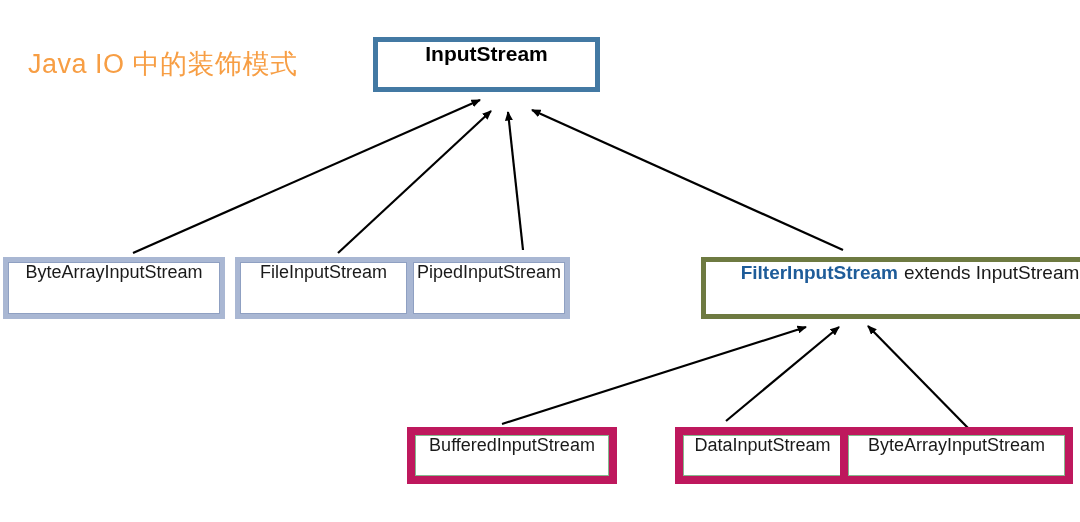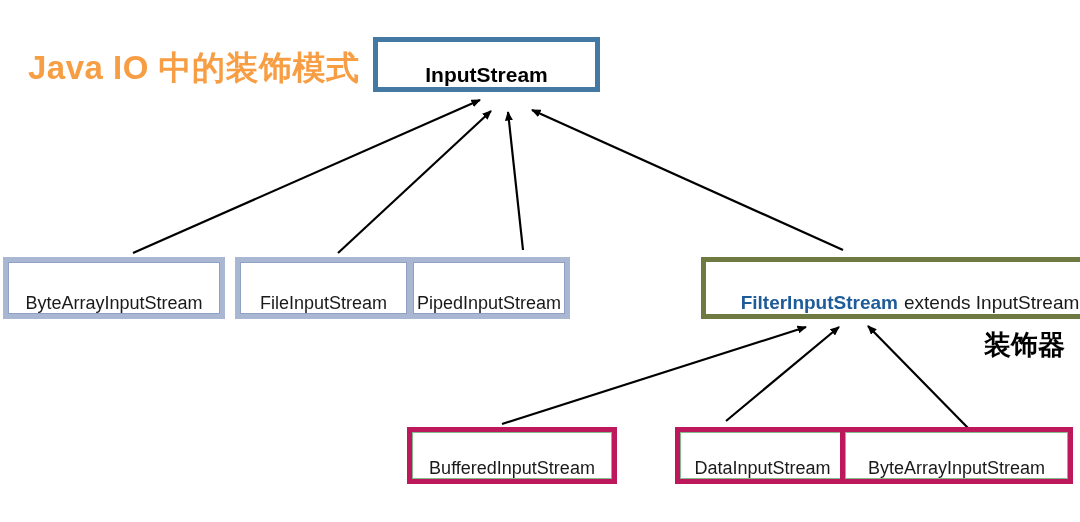--- a/index.html
+++ b/index.html
@@ -12,32 +12,32 @@
     position: relative;
     width: 1080px;
     height: 522px;
     background: #ffffff;
     overflow: hidden;
   }
   .diagram-title {
     position: absolute;
     left: 28px;
     top: 46px;
-    font-size: 33px;
-    font-weight: bold;
+    font-size: 27px;
+    font-weight: normal;
     color: #F79E44;
     letter-spacing: 0.5px;
     white-space: nowrap;
   }
   .box {
     position: absolute;
     box-sizing: border-box;
     background: #ffffff;
     display: flex;
-    align-items: flex-end;
+    align-items: flex-start;
     justify-content: center;
     font-size: 18px;
     color: #1a1a1a;
     white-space: nowrap;
   }
   .box-root {
     left: 373px; top: 37px; width: 227px; height: 55px;
     border: 5px solid #4379A3;
     font-size: 21px;
     font-weight: bold;
@@ -56,21 +56,21 @@
     border: 5px solid #6E7A41;
     font-size: 19px;
     margin-left: 44px;
   }
   .box-filter .filter-name {
     font-weight: bold;
     color: #1E5C99;
     margin-right: 6px;
   }
   .box-deco {
-    border: 5px solid #be185d;
+    border: 8px solid #be185d;
     box-shadow: inset 0 0 0 1px #84b98d;
     top: 427px; height: 57px;
   }
   .box-deco-1 { left: 407px; width: 210px; }
   .box-deco-2 { left: 643px; width: 175px; margin-left: 32px; }
   .box-deco-3 { left: 840px; width: 233px; }
   .decorator-label {
     position: absolute;
     left: 984px;
     top: 327px;
@@ -127,21 +127,20 @@
 
   <div class="box box-sub box-sub-3">
     <span>PipedInputStream</span>
   </div>
 
   <div class="box box-filter">
     <span class="filter-name">FilterInputStream</span>
     <span>extends InputStream</span>
   </div>
 
-  <div class="decorator-label">装饰器</div>
 
   <div class="box box-deco box-deco-1">
     <span>BufferedInputStream</span>
   </div>
 
   <div class="box box-deco box-deco-2">
     <span>DataInputStream</span>
   </div>
 
   <div class="box box-deco box-deco-3">

